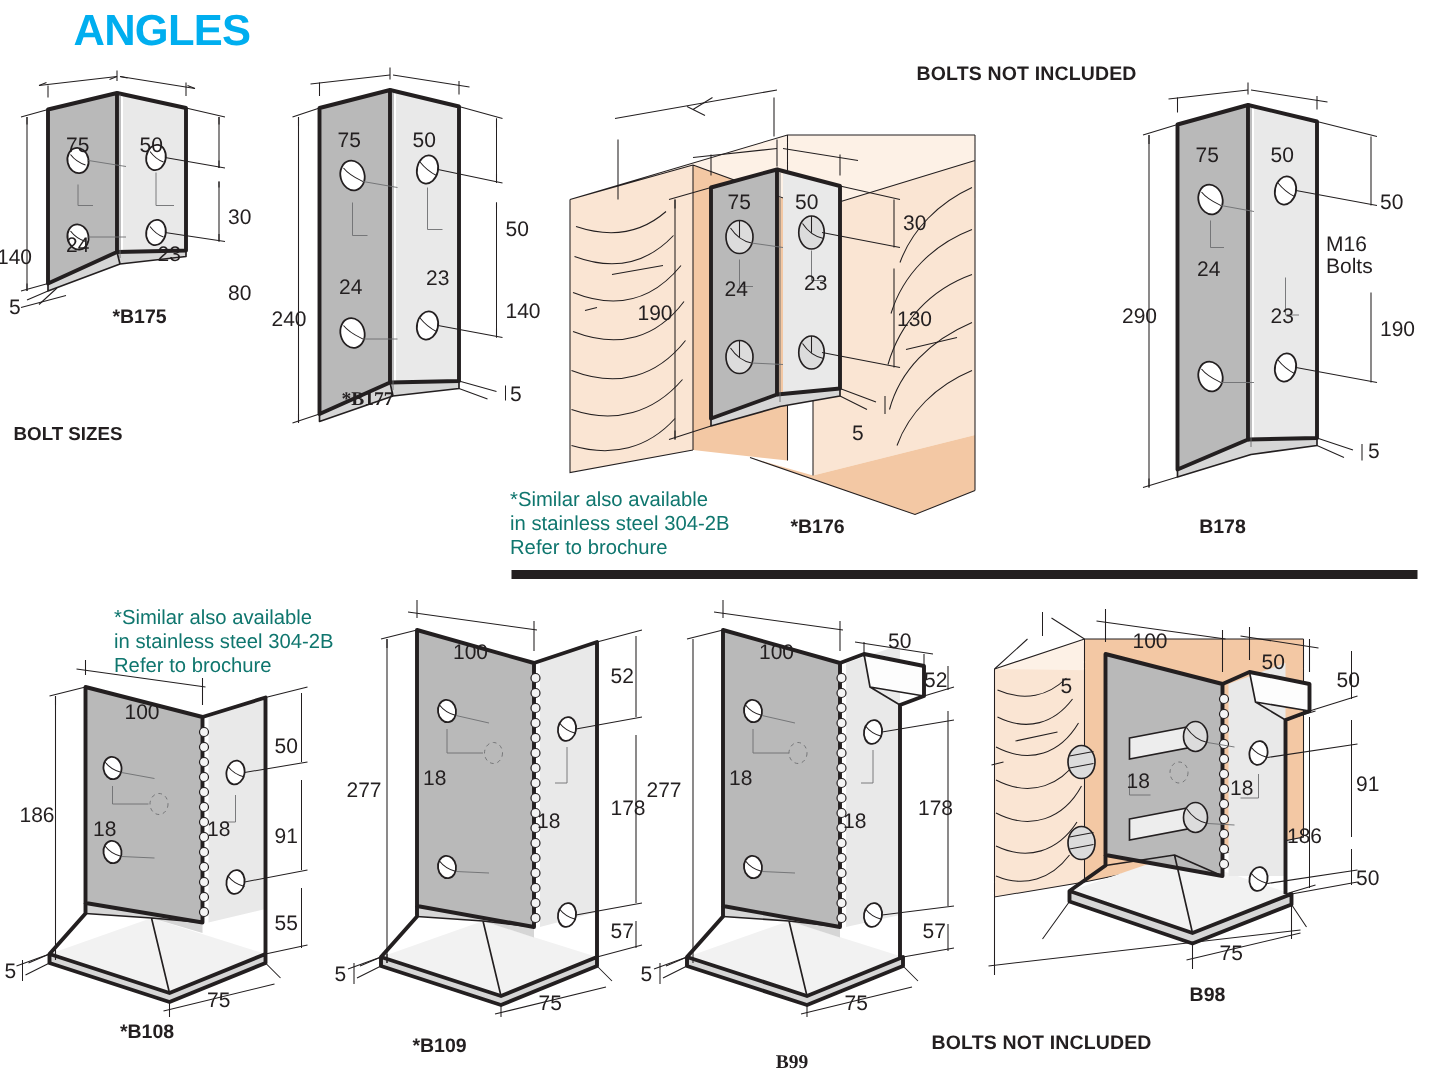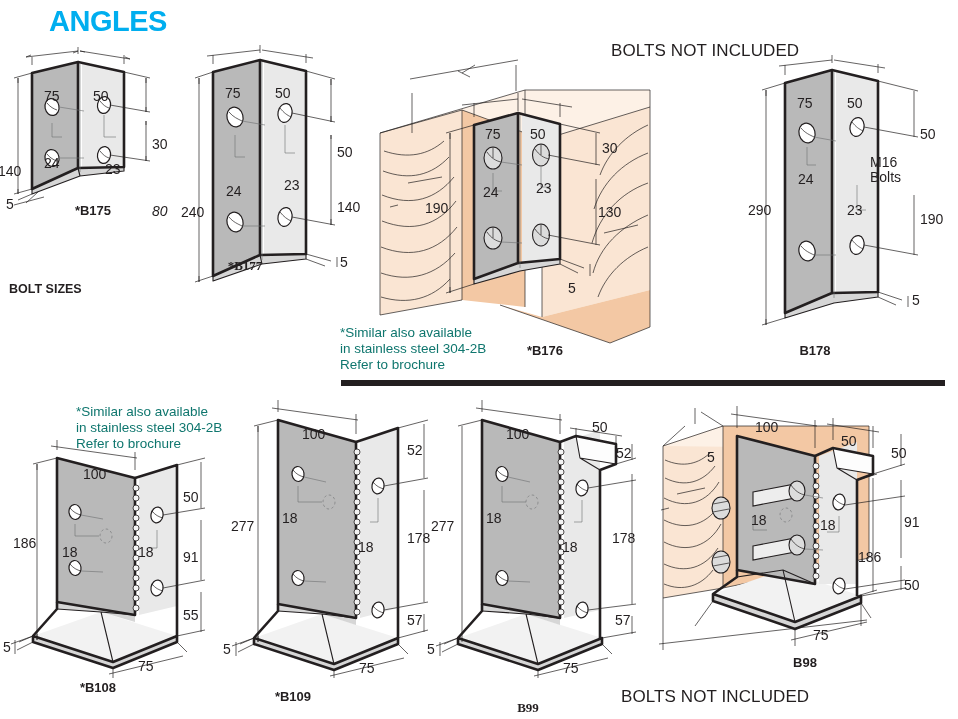--- a/index.html
+++ b/index.html
@@ -42,22 +42,22 @@
     white-space: pre-line;
   }
   .part-label {
     font-weight: bold;
     font-size: 13px;
     color: #231f20;
     white-space: nowrap;
     text-align: center;
   }
   .banner-text {
-    font-weight: normal;
-    font-size: 17px;
+    font-weight: bold;
+    font-size: 13px;
     color: #231f20;
     white-space: nowrap;
     letter-spacing: 0.1px;
   }
 
   
   #bolt-sizes-title { left: 9px; top: 282px; }
   #bolt-sizes-box {
     left: 13px; top: 303px;
     width: 325px; height: 47px;
@@ -164,21 +164,21 @@
       <path class="ln-d" d="M59,62 L84,66 M59,113 L84,113"></path>
       <path class="ln-d" d="M52,78 L52,92 M52,92 L62,92"></path>
       <path class="ln-d" d="M104,70 L104,92 M104,92 L116,92"></path>
     </svg>
     <div class="dim-text" style="left:44px; top:44px;">75</div>
     <div class="dim-text" style="left:93px; top:44px;">50</div>
     <div class="dim-text" style="left:-2px; top:119px;">140</div>
     <div class="dim-text" style="left:44px; top:111px;">24</div>
     <div class="dim-text" style="left:105px; top:117px;">23</div>
     <div class="dim-text" style="left:152px; top:92px;">30</div>
-    <div class="dim-text" style="left:152px; top:159px;font-style:italic;">80</div>
+    <div class="dim-text" style="left:152px; top:143px;">80</div>
     <div class="dim-text" style="left:6px; top:152px;">5</div>
   </div>
   <div class="abs part-label" style="left:38px; top:203px; width:110px;">*B175</div>
 
   <div class="abs" style="left:185px; top:45px; width:175px; height:230px;">
     <svg width="175" height="230" viewBox="0 0 175 230">
       <polygon class="face-dark" points="28,27 75,15 75,210 28,231"></polygon>
       <polygon class="face-light" points="79,15 121,26 121,209 79,210"></polygon>
       <polygon class="face-mid" points="28,231 75,210 79,210 121,209 121,214 77,219 28,236"></polygon>
       <path class="out" d="M28,27 L75,15 L75,210 L28,231 Z"></path>
@@ -373,21 +373,21 @@
       <path class="ln-d" d="M117,130 L117,155 M117,155 L126,155"></path>
     </svg>
     <div class="dim-text" style="left:57px; top:41px;">75</div>
     <div class="dim-text" style="left:107px; top:41px;">50</div>
     <div class="dim-text" style="left:8px; top:148px;">290</div>
     <div class="dim-text" style="left:58px; top:117px;">24</div>
     <div class="dim-text" style="left:107px; top:148px;">23</div>
     <div class="dim-text" style="left:180px; top:72px;">50</div>
     <div class="dim-text" style="left:180px; top:157px;">190</div>
     <div class="dim-text" style="left:172px; top:238px;">5</div>
-    <div class="dim-text" style="left:130px; top:100px; line-height:1.1; white-space:pre-line;">M16
+    <div class="dim-text" style="left:144px; top:100px; line-height:1.1; white-space:pre-line;">M16
 Bolts</div>
   </div>
   <div class="abs part-label" style="left:765px; top:343px; width:100px;">B178</div>
 
   <div class="abs" id="section-divider"></div>
 
   <div class="abs note-text" style="left:76px; top:404px;">*Similar also available
 in stainless steel 304-2B
 Refer to brochure</div>
 

